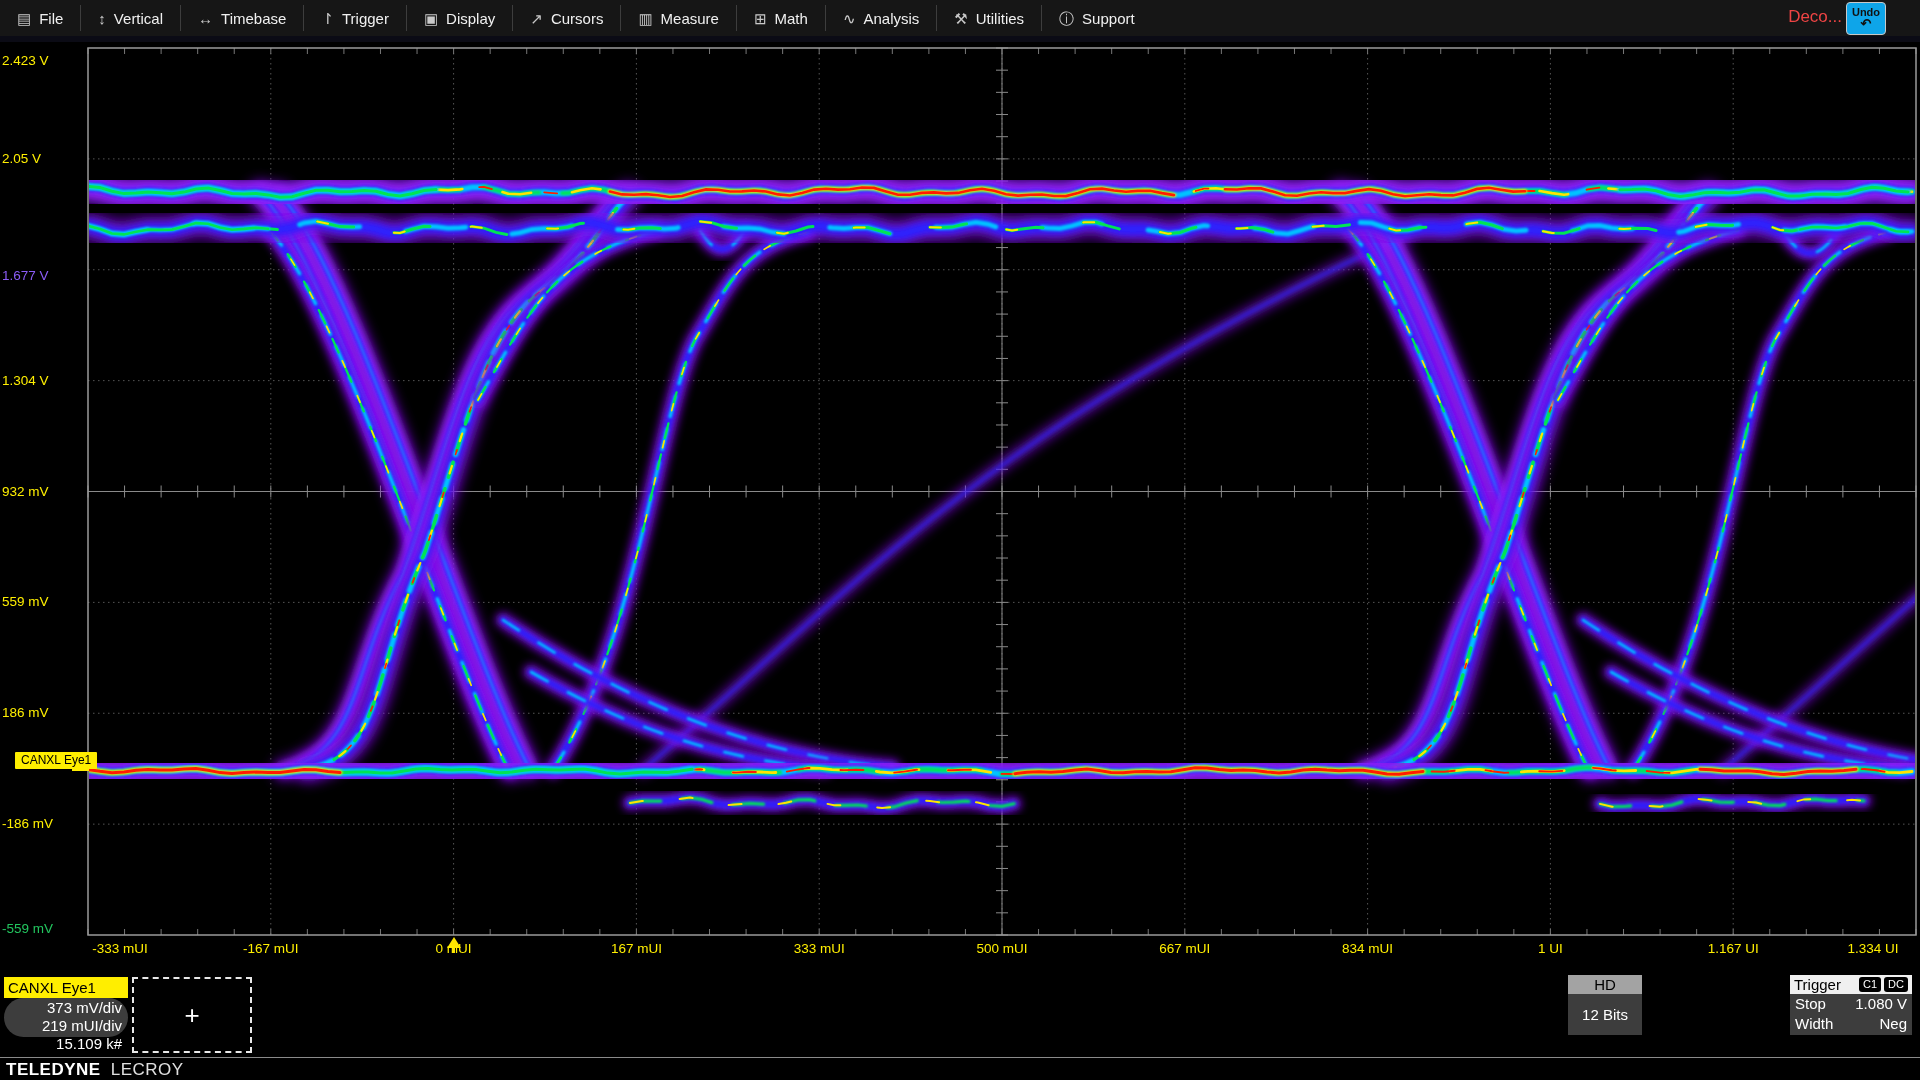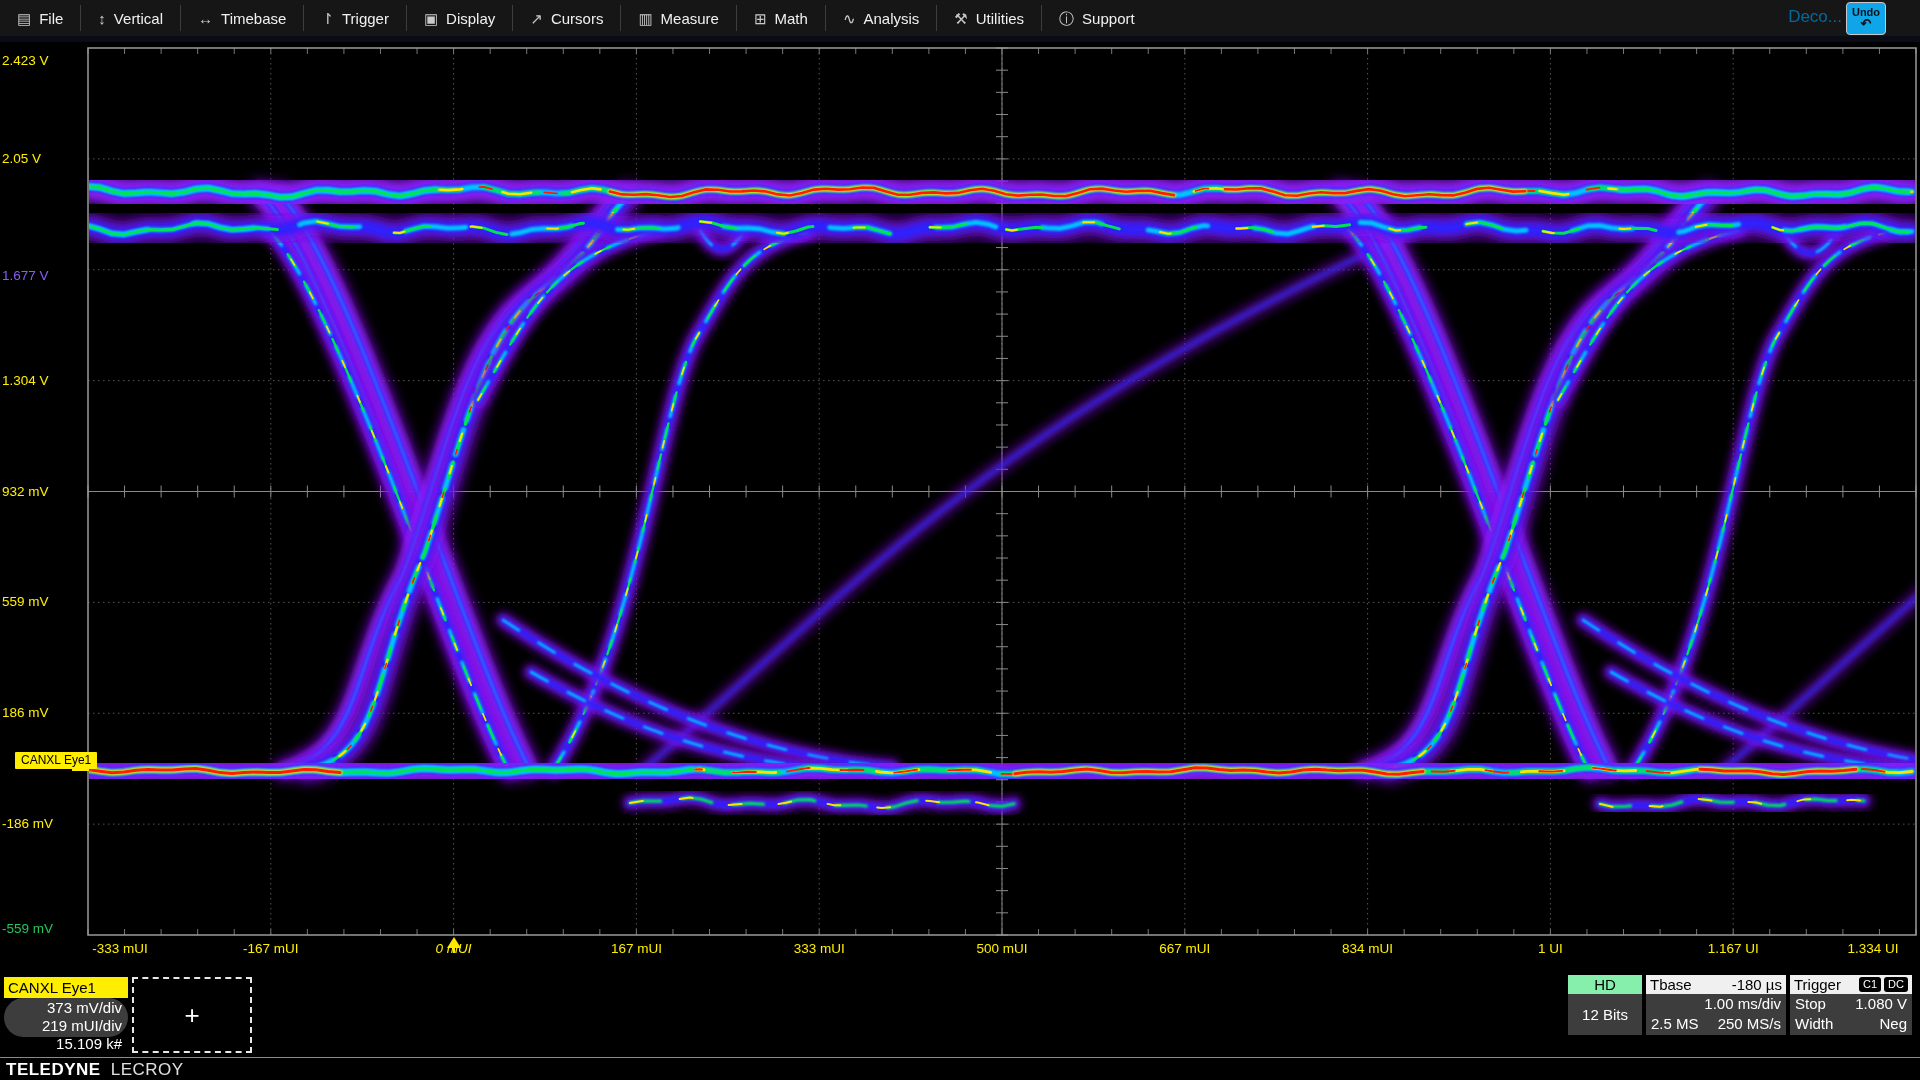--- a/index.html
+++ b/index.html
@@ -7,21 +7,21 @@
        font-family:"Liberation Sans",sans-serif;-webkit-font-smoothing:antialiased;}
 
   
   #menu-bar{position:absolute;left:0;top:0;width:1920px;height:36px;background:#161616;
             display:flex;align-items:stretch;z-index:5;}
   .menu-item{display:flex;align-items:center;gap:8px;padding:0 17px;cursor:default;}
   .menu-item .mi-icon{color:#c9c9c9;font-size:15px;line-height:1;}
   .menu-item .mi-label{color:#f0f0f0;font-size:15px;}
   .msep{width:1px;background:#3d3d3d;margin:5px 0;}
   #menu-under-strip{position:absolute;left:0;top:36px;width:1920px;height:6px;background:#0b0b15;z-index:4;}
-  #deco{position:absolute;right:78px;top:7px;color:#0369a1;font-size:17px;z-index:6;margin-left:43px;}
+  #deco{position:absolute;right:78px;top:7px;color:#ef4444;font-size:17px;z-index:6;margin-left:43px;}
   #undo-btn{position:absolute;right:34px;top:2px;width:40px;height:33px;background:#0ea5e9;
             border:1px solid #c8c8c8;border-radius:4px;color:#111;z-index:6;
             display:flex;flex-direction:column;align-items:center;justify-content:center;
             font-family:"Liberation Sans",sans-serif;padding:0;line-height:1;}
   #undo-btn .u-lab{font-size:11px;font-weight:bold;}
   #undo-btn .u-arr{font-size:13px;font-weight:bold;margin-top:-1px;}
 
   
   #plot{position:absolute;left:0;top:0;width:1920px;height:1080px;z-index:1;}
 
@@ -551,21 +551,21 @@
       <div class="ylab" style="left: 2px; top: 372.625px; color: rgb(255, 239, 0);">1.304 V</div>
       <div class="ylab" style="left: 2px; top: 483.5px; color: rgb(255, 239, 0);">932 mV</div>
       <div class="ylab" style="left: 2px; top: 594.375px; color: rgb(255, 239, 0);">559 mV</div>
       <div class="ylab" style="left: 2px; top: 705.25px; color: rgb(255, 239, 0);">186 mV</div>
       <div class="ylab" style="left: 2px; top: 816.125px; color: rgb(255, 239, 0);">-186 mV</div>
       <div class="ylab" style="left: 2px; top: 921px; color: #22c55e;">-559 mV</div>
     </div>
   <div id="xlabels">
       <div class="xlab" style="left: 70px; top: 941px; color: rgb(255, 239, 0);">-333 mUI</div>
       <div class="xlab" style="left: 220.8px; top: 941px; color: rgb(255, 239, 0);">-167 mUI</div>
-      <div class="xlab" style="left: 403.6px; top: 941px; color: rgb(255, 239, 0); font-style: italic;">0 mUI</div>
+      <div class="xlab" style="left: 403.6px; top: 941px; color: rgb(255, 239, 0);">0 mUI</div>
       <div class="xlab" style="left: 586.4px; top: 941px; color: rgb(255, 239, 0);">167 mUI</div>
       <div class="xlab" style="left: 769.2px; top: 941px; color: rgb(255, 239, 0);">333 mUI</div>
       <div class="xlab" style="left: 952px; top: 941px; color: rgb(255, 239, 0);">500 mUI</div>
       <div class="xlab" style="left: 1134.8px; top: 941px; color: rgb(255, 239, 0);">667 mUI</div>
       <div class="xlab" style="left: 1317.6px; top: 941px; color: rgb(255, 239, 0);">834 mUI</div>
       <div class="xlab" style="left: 1500.4px; top: 941px; color: rgb(255, 239, 0);">1 UI</div>
       <div class="xlab" style="left: 1683.2px; top: 941px; color: rgb(255, 239, 0);">1.167 UI</div>
       <div class="xlab" style="left: 1823px; top: 941px; color: rgb(255, 239, 0);">1.334 UI</div>
     </div>
 
@@ -578,39 +578,24 @@
         <div>373 mV/div</div>
         <div>219 mUI/div</div>
         <div>15.109 k#</div>
       </div>
   </div>
   <div id="add-trace">
     <span>+</span>
   </div>
 
   <div class="status-box" id="hd-box">
-    <div class="sb-head" style="background: #86efac;">HD</div>
+    <div class="sb-head" style="background: #a3a3a3;">HD</div>
     <div class="sb-body">12 Bits</div>
   </div>
 
-  <div class="status-box" id="tbase-box">
-    <div class="sb-head">
-      <span>Tbase</span>
-      <span>-180 µs</span>
-    </div>
-    <div class="sb-body">
-      <div class="sb-row" style="justify-content:flex-end">
-        <span>1.00 ms/div</span>
-      </div>
-      <div class="sb-row">
-        <span>2.5 MS</span>
-        <span>250 MS/s</span>
-      </div>
-    </div>
-  </div>
 
   <div class="status-box" id="trigger-box">
     <div class="sb-head">
       <span>Trigger</span>
       <span class="head-badges">
         <span class="badge">C1</span>
         <span class="badge">DC</span>
       </span>
     </div>
     <div class="sb-body">

